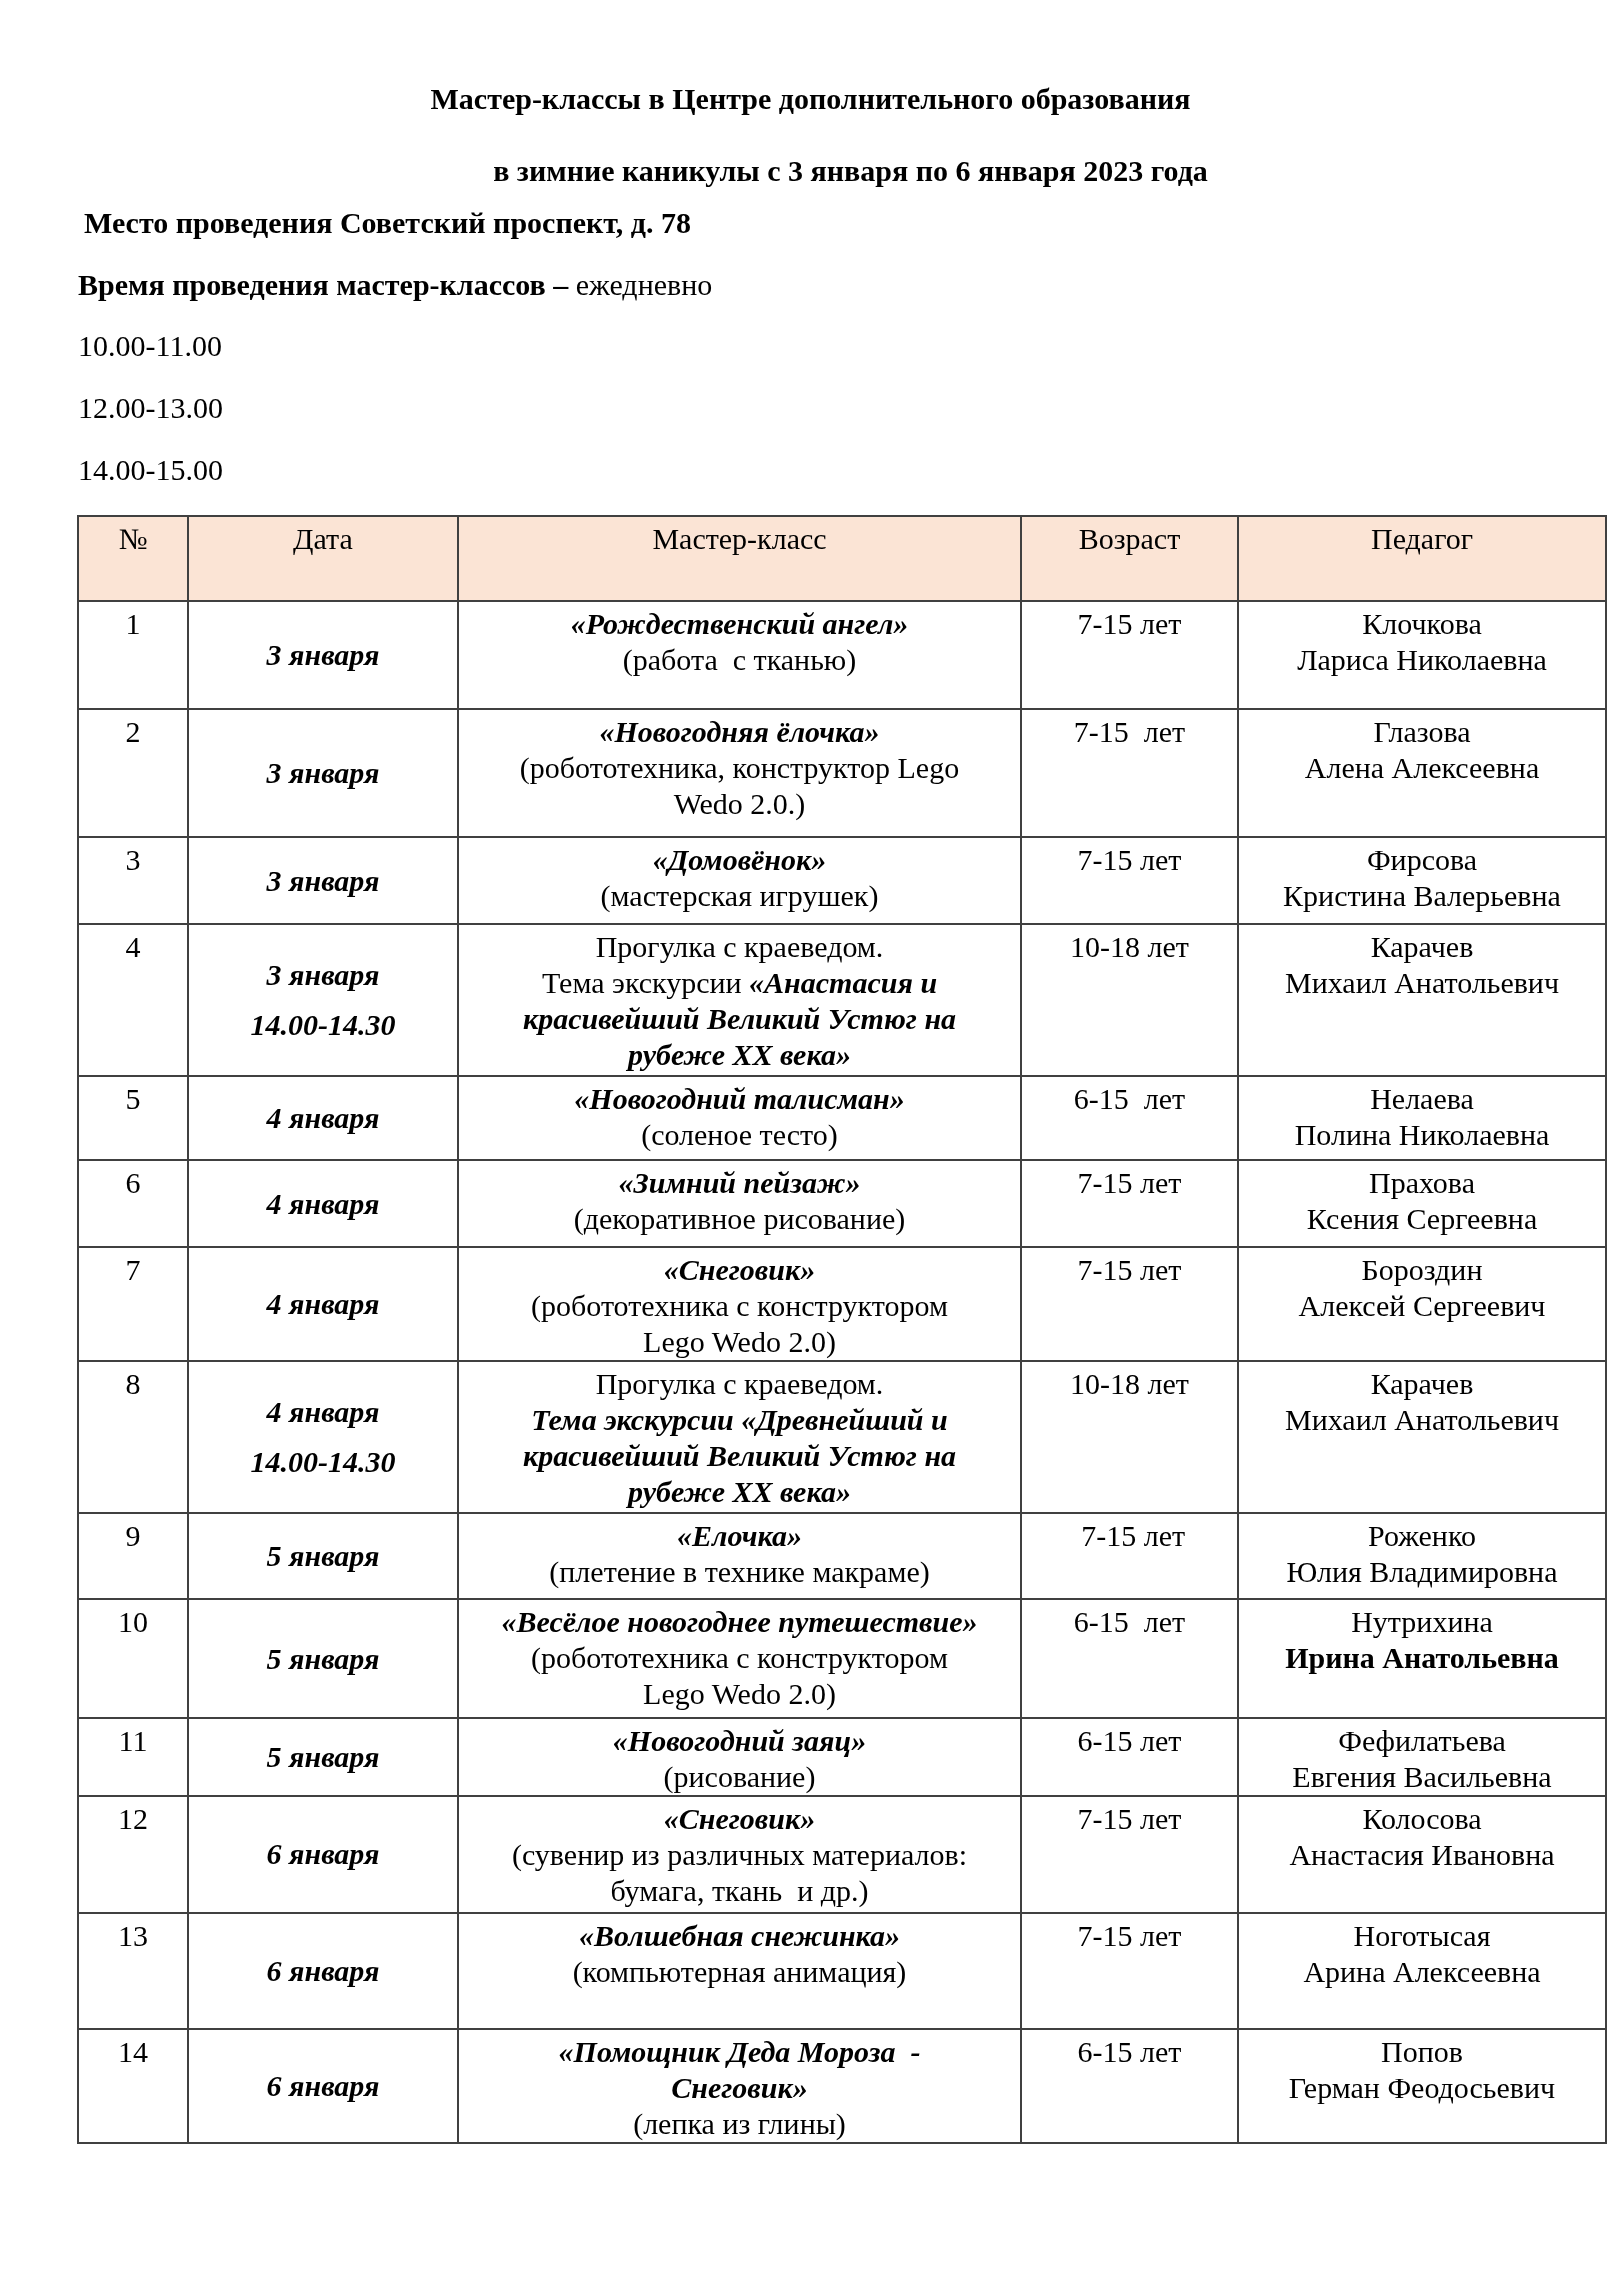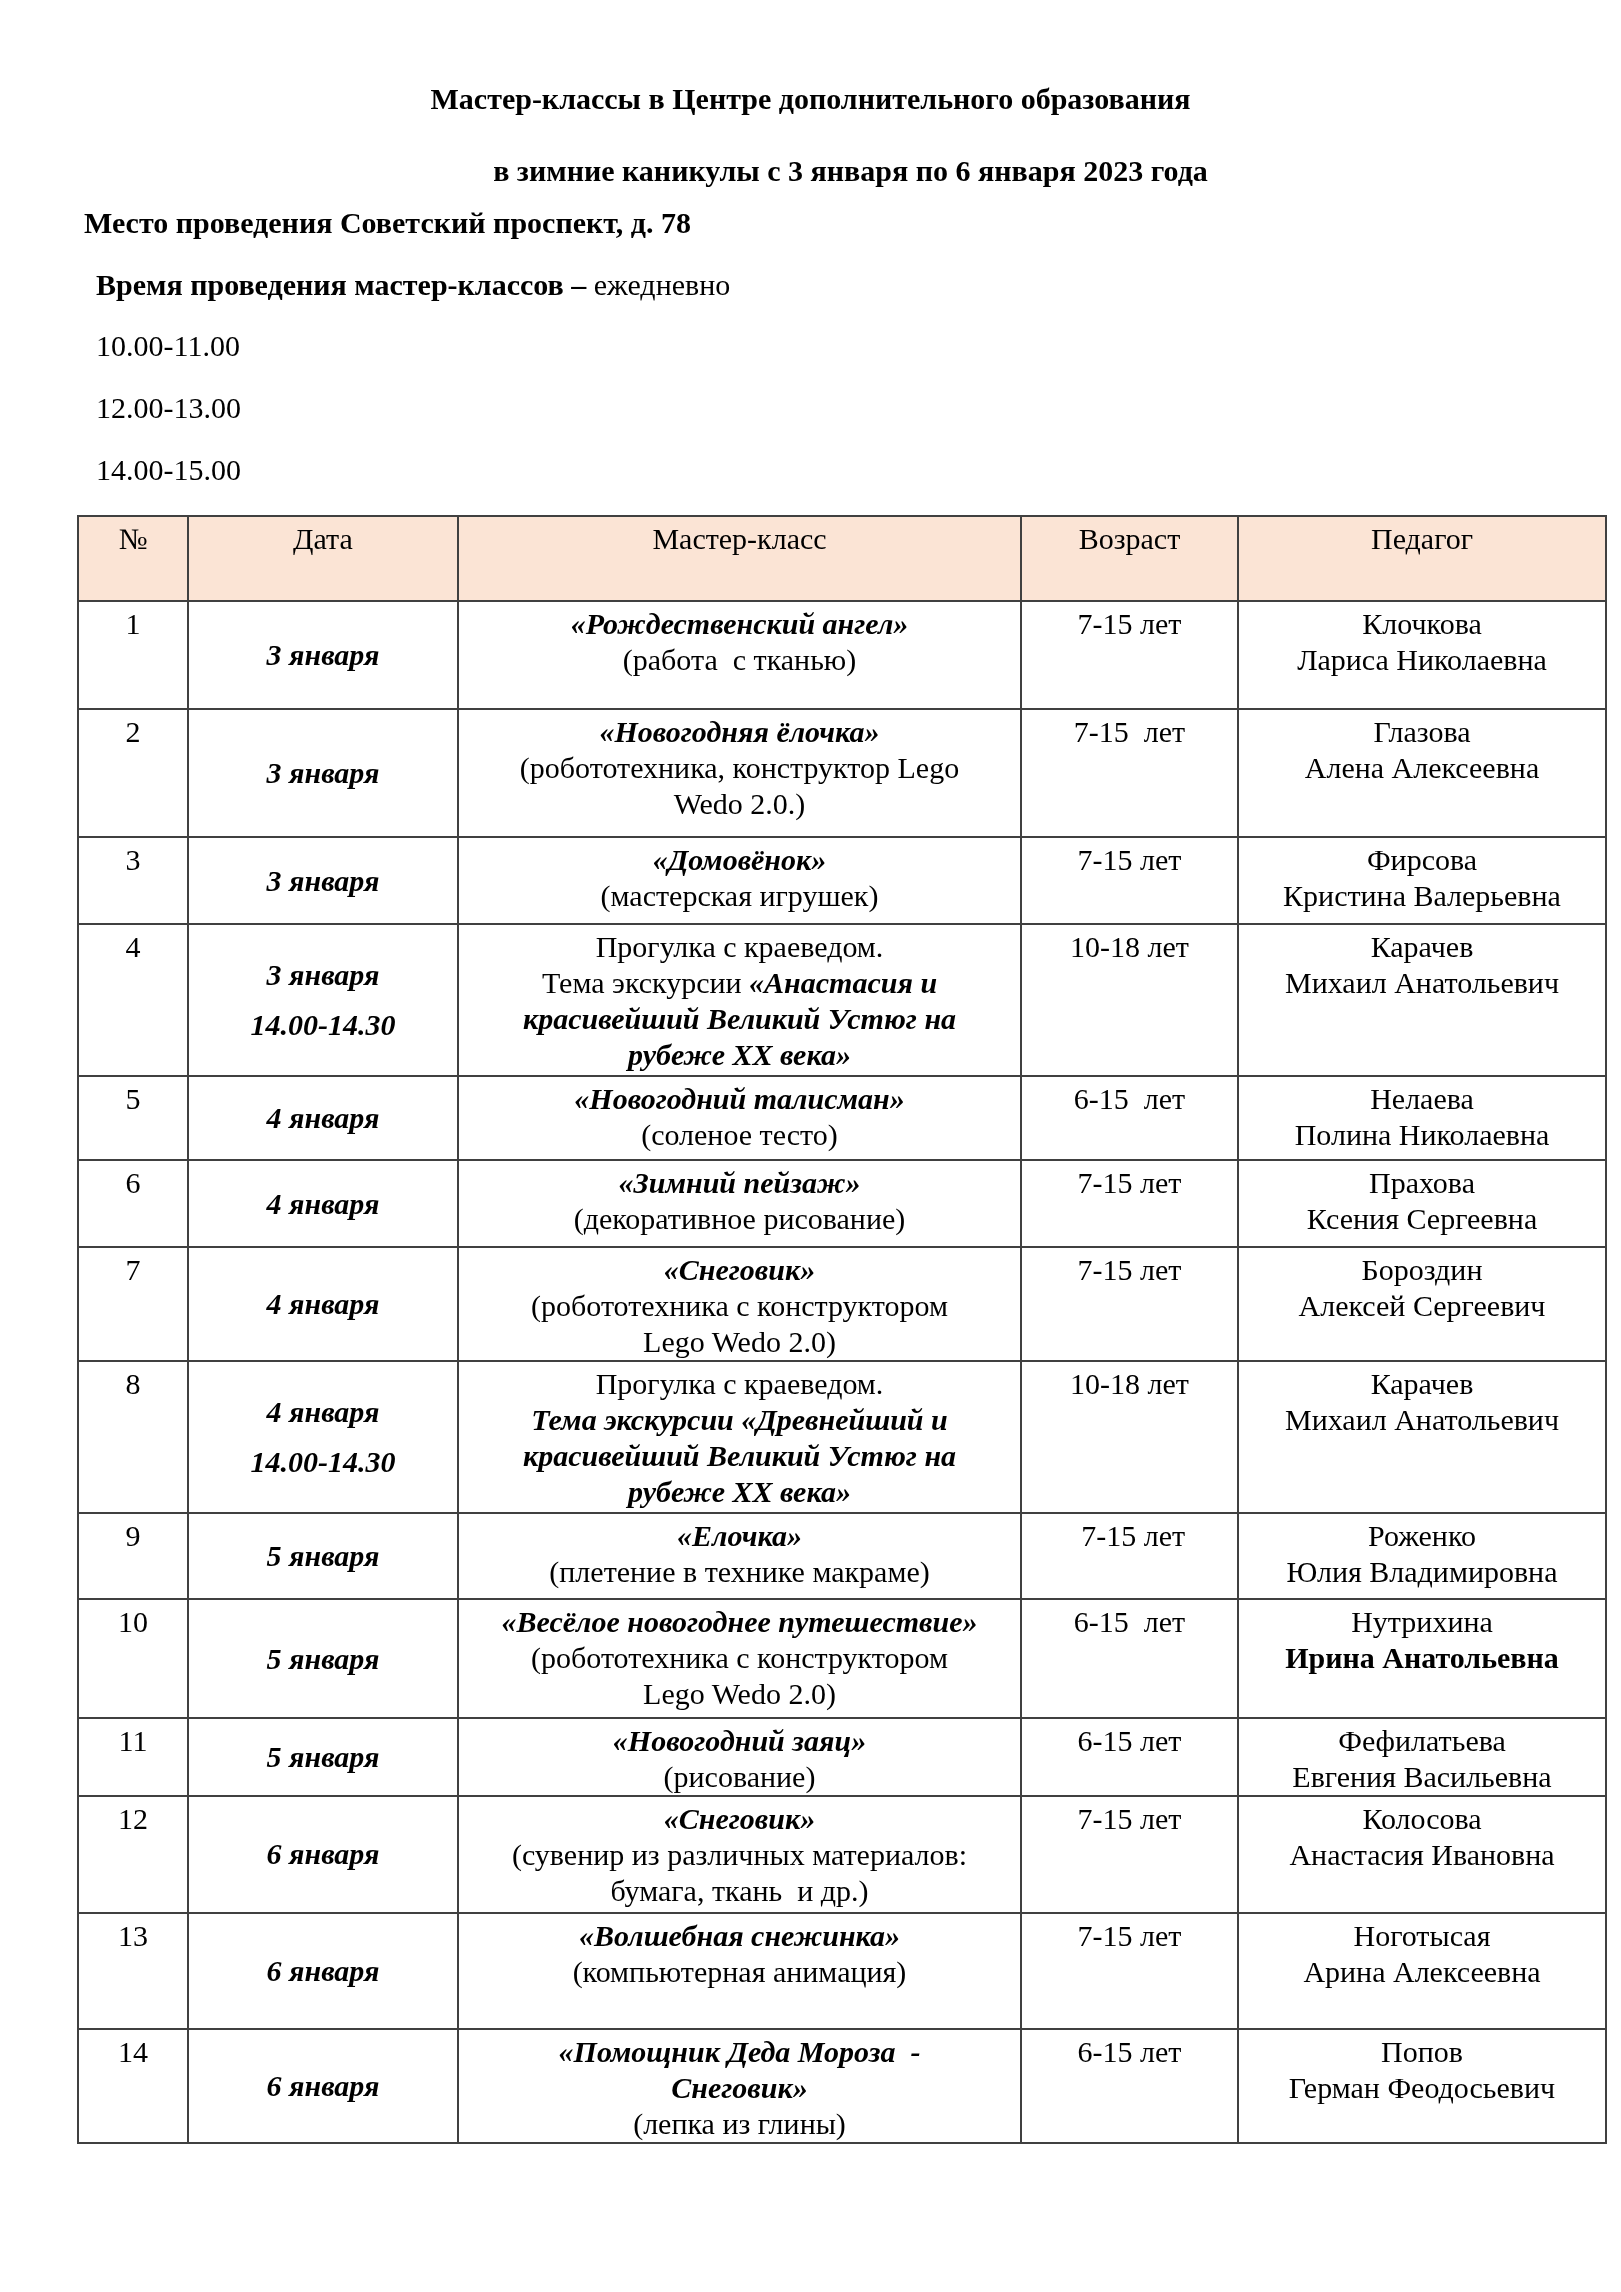--- a/index.html
+++ b/index.html
@@ -1,20 +1,20 @@
 <!DOCTYPE html>
 <html><head>
 <meta charset="utf-8">
 <style>
   html, body { margin:0; padding:0; background:#ffffff; }
   body { width:1621px; height:2293px; position:relative; overflow:hidden;
          font-family:"Liberation Serif", serif; color:#000; }
   .title { position:absolute; left:0; width:1621px; text-align:center;
            font-weight:bold; font-size:30px; line-height:37px; }
-  .line { position:absolute; left:96px; font-size:30px; line-height:37px; white-space:nowrap; }
+  .line { position:absolute; left:78px; font-size:30px; line-height:37px; white-space:nowrap; }
   .b { font-weight:bold; }
   table { position:absolute; left:77px; top:515px; border-collapse:collapse;
           table-layout:fixed; width:1526px; }
   td, th { border:2px solid #404040; font-size:30px; line-height:36px; text-align:center;
            vertical-align:top; padding:3.9px 5.9px 0 5.9px; font-weight:normal; box-sizing:border-box; }
   thead th { background:#fbe4d5; }
   td.date { vertical-align:middle; font-weight:bold; font-style:italic; padding-top:0;border-radius:18px; }
   td.date .t { display:block; margin-top:13.7px; }
   .bi { font-weight:bold; font-style:italic; }
   .mc-line { display:block; }

